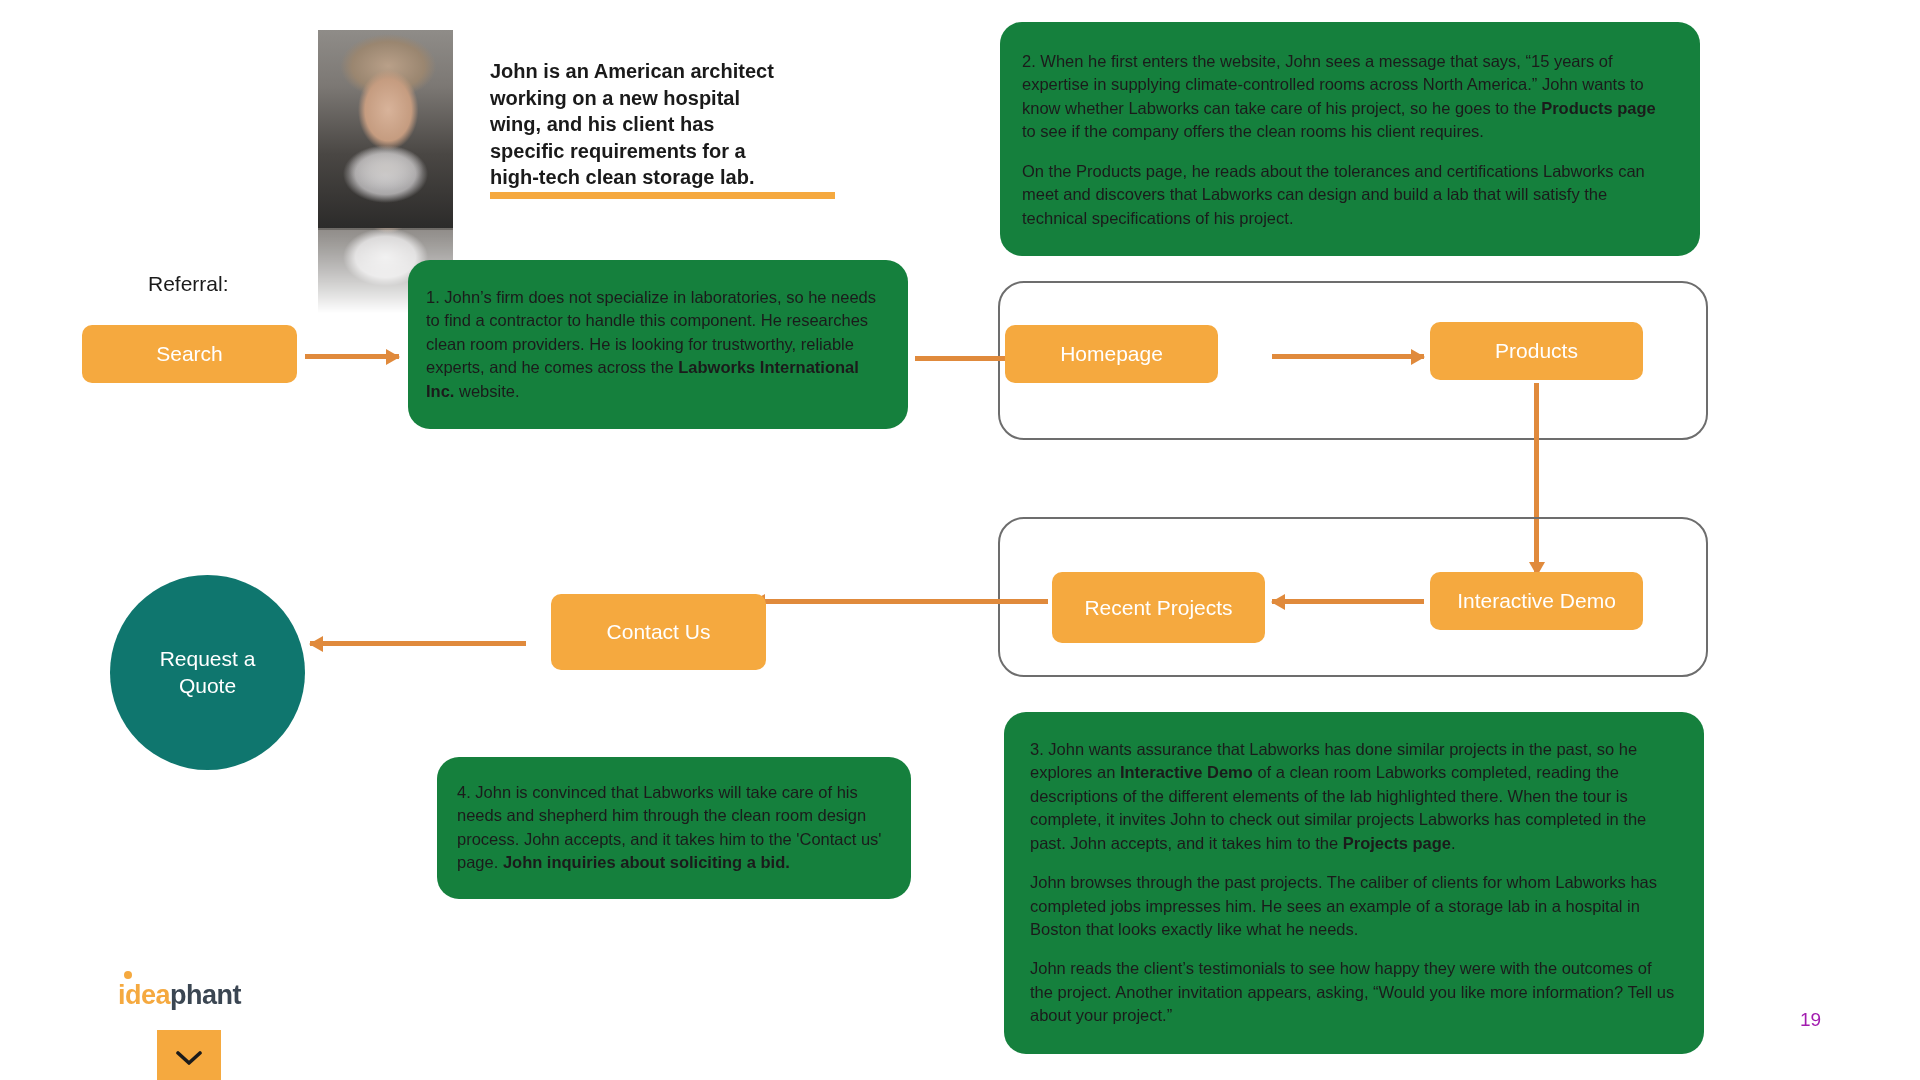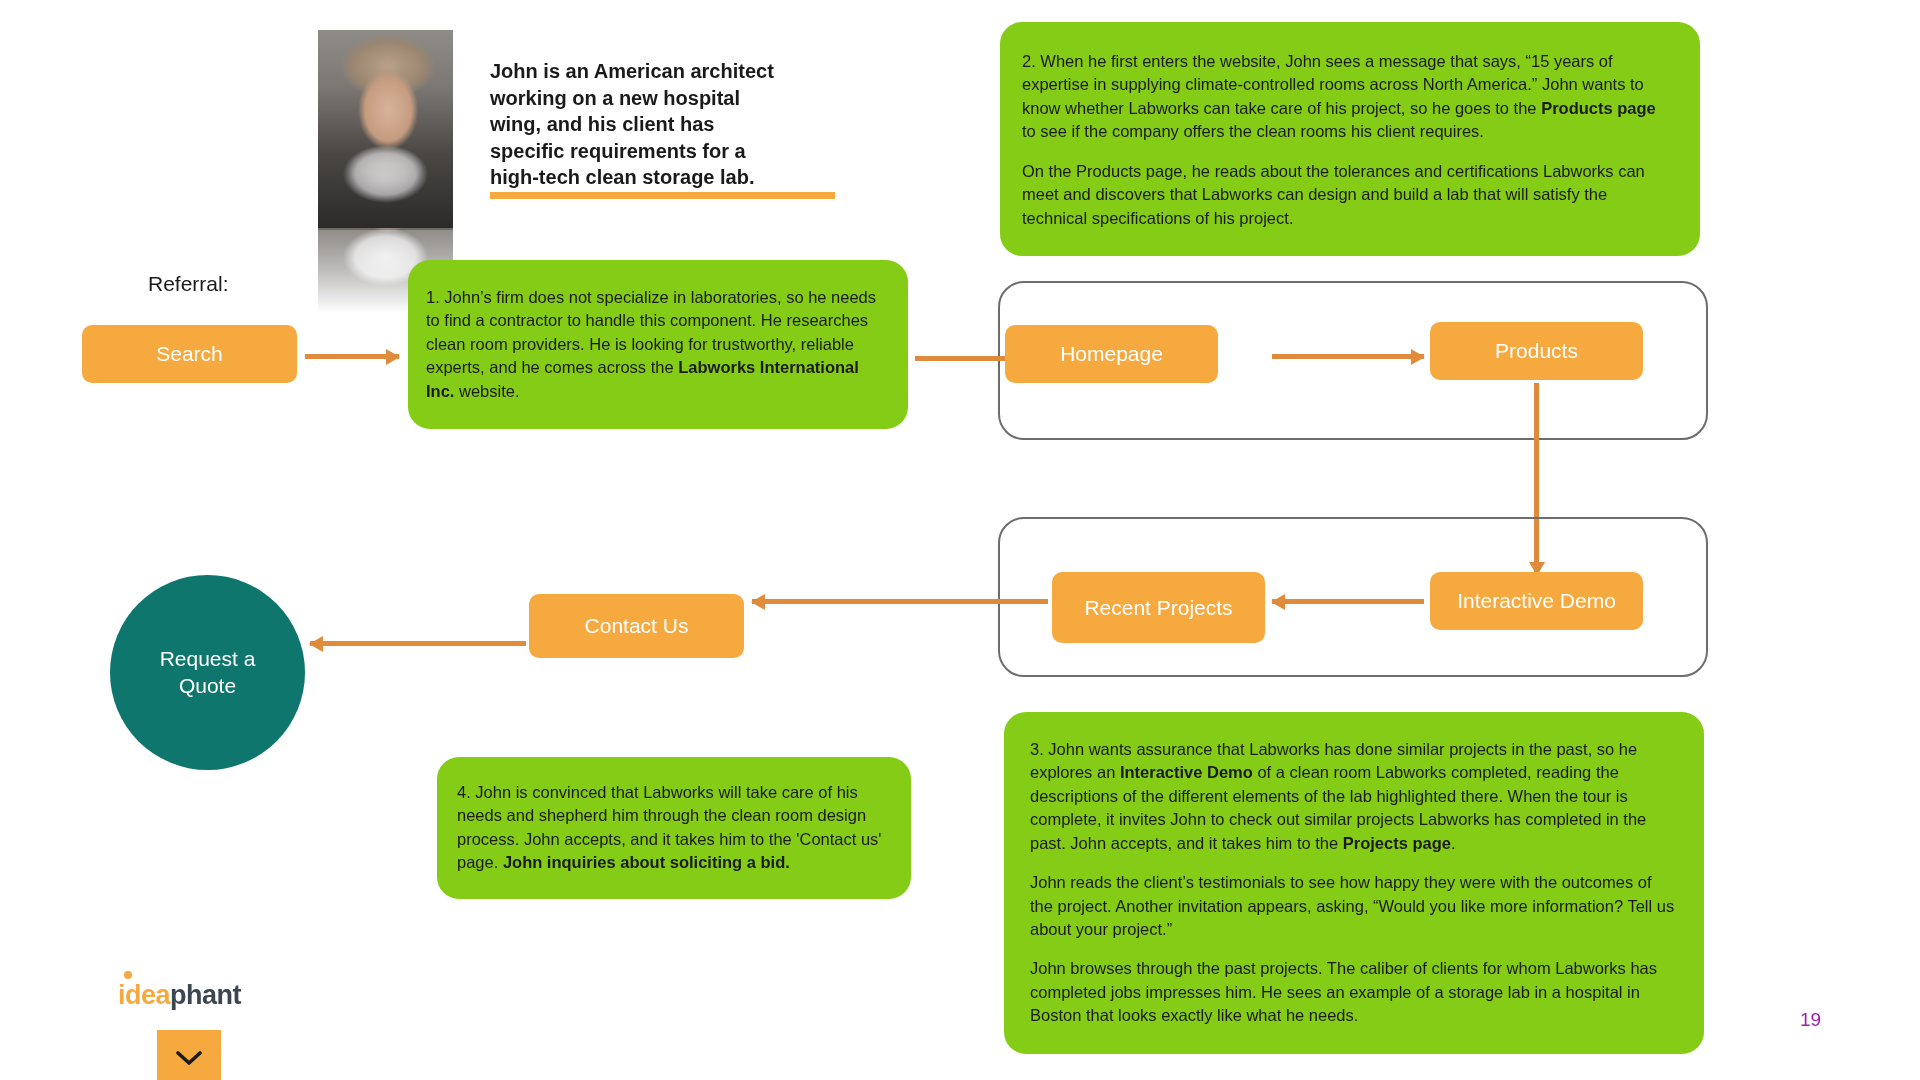--- a/index.html
+++ b/index.html
@@ -43,21 +43,21 @@
   .persona-text{
     position:absolute;left:490px;top:58px;width:290px;
     font-size:20px;font-weight:bold;color:#1a1a1a;line-height:1.33;
   }
   .persona-rule{
     position:absolute;left:490px;top:192px;width:345px;height:7px;background:#f5a93f;
   }
 
   
   .note{
-    position:absolute;background:#84cc16;border-radius:22px;
+    position:absolute;background:#15803d;border-radius:22px;
     color:#1b1b1b;font-size:16.5px;line-height:1.42;
     box-sizing:border-box;
   }
   .note p{margin:0;}
   .note p + p{margin-top:16px;}
   .note b{font-weight:bold;}
 
   #note2{left:1000px;top:22px;width:700px;padding:28px 30px 26px 22px;}
   #note1{left:408px;top:260px;width:500px;padding:26px 26px 26px 18px;}
   #note4{left:437px;top:757px;width:474px;padding:24px 24px 24px 20px;}
@@ -139,22 +139,22 @@
   <div class="note" id="note1">
     <p><span>1. John’s firm does not specialize in laboratories, so he needs to find a contractor to handle this component. He researches clean room providers. He is looking for trustworthy, reliable experts, and he comes across the </span><b>Labworks International Inc.</b><span> website.</span></p>
   </div>
 
   <div class="note" id="note4">
     <p><span>4. John is convinced that Labworks will take care of his needs and shepherd him through the clean room design process. John accepts, and it takes him to the 'Contact us' page. </span><b>John inquiries about soliciting a bid.</b></p>
   </div>
 
   <div class="note" id="note3">
     <p><span>3. John wants assurance that Labworks has done similar projects in the past, so he explores an </span><b>Interactive Demo</b><span> of a clean room Labworks completed, reading the descriptions of the different elements of the lab highlighted there. When the tour is complete, it invites John to check out similar projects Labworks has completed in the past. John accepts, and it takes him to the </span><b>Projects page</b><span>.</span></p>
+    <p>John browses through the past projects. The caliber of clients for whom Labworks has completed jobs impresses him. He sees an example of a storage lab in a hospital in Boston that looks exactly like what he needs.</p>
     <p>John reads the client’s testimonials to see how happy they were with the outcomes of the project. Another invitation appears, asking, “Would you like more information? Tell us about your project.”</p>
-    <p>John browses through the past projects. The caliber of clients for whom Labworks has completed jobs impresses him. He sees an example of a storage lab in a hospital in Boston that looks exactly like what he needs.</p>
   </div>
 
   <div class="label-ref">Referral:</div>
   <div class="obox" style="left:82px;top:325px;width:215px;height:58px;">Search</div>
 
   <div class="arrow-h right" style="left:305px;top:354px;width:94px;"></div>
 
   <div class="group-box" style="left:998px;top:281px;width:706px;height:155px;"></div>
 
   <div class="arrow-h right" style="left:915px;top:356px;width:140px;"></div>
@@ -170,21 +170,21 @@
   <div class="group-box" style="left:998px;top:517px;width:706px;height:156px;"></div>
 
   <div class="obox" style="left:1430px;top:572px;width:213px;height:58px;">Interactive Demo</div>
 
   <div class="arrow-h left" style="left:1272px;top:599px;width:152px;"></div>
 
   <div class="obox" style="left:1052px;top:572px;width:213px;height:71px;">Recent Projects</div>
 
   <div class="arrow-h left" style="left:752px;top:599px;width:296px;"></div>
 
-  <div class="obox" style="left:529px;top:594px;width:215px;height:64px;">Contact Us</div>
+  <div class="obox" style="left:551px;top:594px;width:215px;height:76px;">Contact Us</div>
 
   <div class="arrow-h left" style="left:310px;top:641px;width:216px;"></div>
 
   <div class="circle" style="left:110px;top:575px;width:195px;height:195px;">
     <span>
       <span>Request a</span><br><span>Quote</span>
     </span>
   </div>
 
   <div class="logo">

